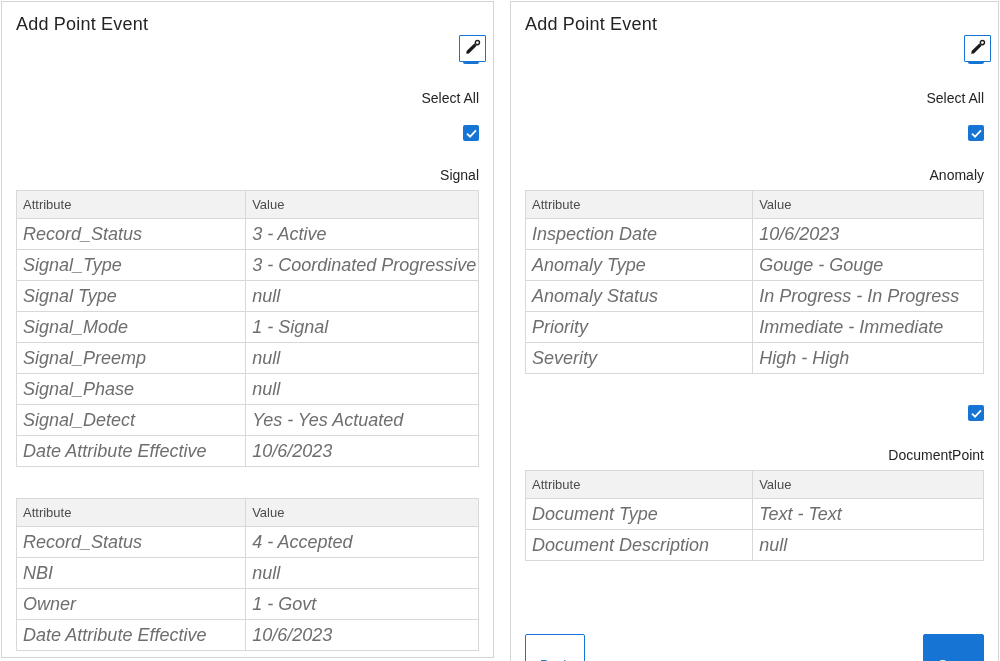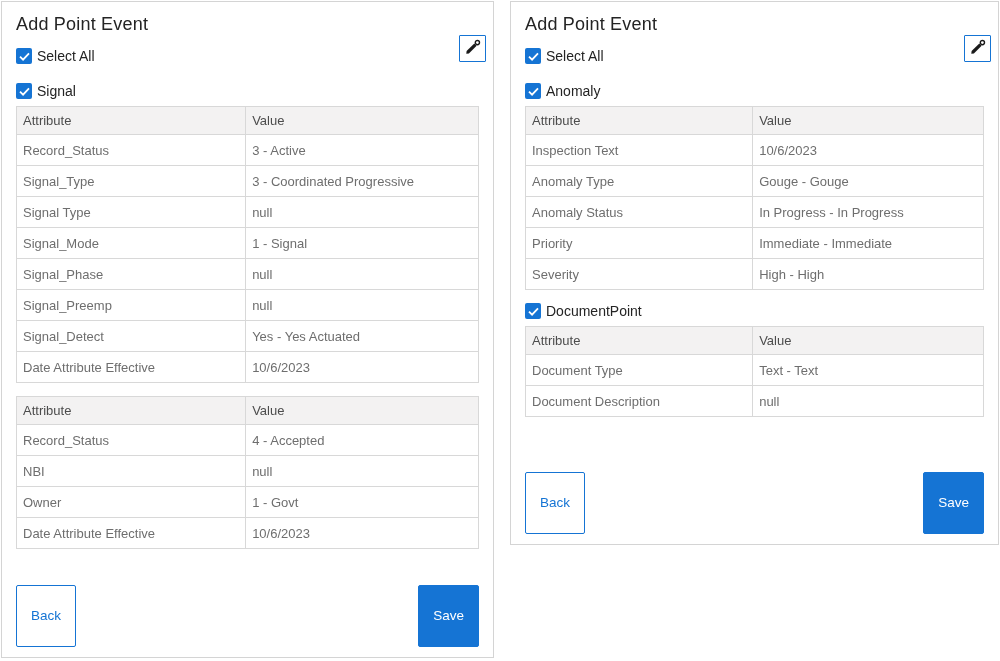--- a/index.html
+++ b/index.html
@@ -22,41 +22,41 @@
   .panel{
     position:relative;background:#fff;border:1px solid var(--panel-border);
     padding:12px 14px 10px;display:flex;flex-direction:column;
   }
   .panel-left{width:493px;height:657px;}
   .panel-right{width:489px;}
   .title{
     margin:0 0 13px;font-size:18px;font-weight:400;
     color:var(--label-text);letter-spacing:.2px;
   }
-  .checkbox-row{display:flex;align-items:flex-end;gap:5px;cursor:pointer;}
+  .checkbox-row{display:flex;align-items:flex-end;gap:26px;cursor:pointer;flex-direction:column;}
   .select-all{margin-bottom:19px;}
   .section-row{margin:0 0 7px;}
   .checkbox{
     width:16px;height:16px;border-radius:2px;background:var(--accent);
     display:inline-flex;align-items:center;justify-content:center;flex:none;
   }
   .checkbox svg{display:block;}
   .lbl{font-size:14px;color:var(--label-text);}
   .attr-table{
-    width:100%;border-collapse:collapse;table-layout:fixed;margin:0 0 13px;
+    width:100%;border-collapse:collapse;table-layout:fixed;margin:0 0 31px;
   }
   .attr-table th{
     background:var(--table-header-bg);text-align:left;font-weight:400;
     color:var(--header-text);font-size:13px;height:28px;
     padding:0 5px 0 6px;border:1px solid var(--table-border);
   }
   .attr-table td{
-    color:var(--cell-text);font-size:13px;height:31px;
+    color:var(--cell-text);font-size:18px;height:31px;
     padding:0 5px 0 6px;border:1px solid var(--table-border);
-    white-space:nowrap;overflow:hidden;background:#fff;
+    white-space:nowrap;overflow:hidden;background:#fff;font-style:italic;
   }
   .attr-table th:first-child,.attr-table td:first-child{width:49.6%;}
   .picker-btn{
     position:absolute;top:33px;right:7px;width:27px;height:27px;
     background:#fff;border:1px solid var(--accent);border-radius:1px;
     display:flex;align-items:center;justify-content:center;padding:0;cursor:pointer;
   }
   .panel-footer{
     display:flex;justify-content:space-between;align-items:center;margin-top:auto;
   }
@@ -118,25 +118,25 @@
             </tr>
             <tr>
               <td>Signal Type</td>
               <td>null</td>
             </tr>
             <tr>
               <td>Signal_Mode</td>
               <td>1 - Signal</td>
             </tr>
             <tr>
+              <td>Signal_Preemp</td>
+              <td>null</td>
+            </tr>
+            <tr>
               <td>Signal_Phase</td>
-              <td>null</td>
-            </tr>
-            <tr>
-              <td>Signal_Preemp</td>
               <td>null</td>
             </tr>
             <tr>
               <td>Signal_Detect</td>
               <td>Yes - Yes Actuated</td>
             </tr>
             <tr>
               <td>Date Attribute Effective</td>
               <td>10/6/2023</td>
             </tr>
@@ -204,21 +204,21 @@
         </label>
         <table class="attr-table">
           <thead>
             <tr>
               <th>Attribute</th>
               <th>Value</th>
             </tr>
           </thead>
           <tbody>
             <tr>
-              <td>Inspection Text</td>
+              <td>Inspection Date</td>
               <td>10/6/2023</td>
             </tr>
             <tr>
               <td>Anomaly Type</td>
               <td>Gouge - Gouge</td>
             </tr>
             <tr>
               <td>Anomaly Status</td>
               <td>In Progress - In Progress</td>
             </tr>

